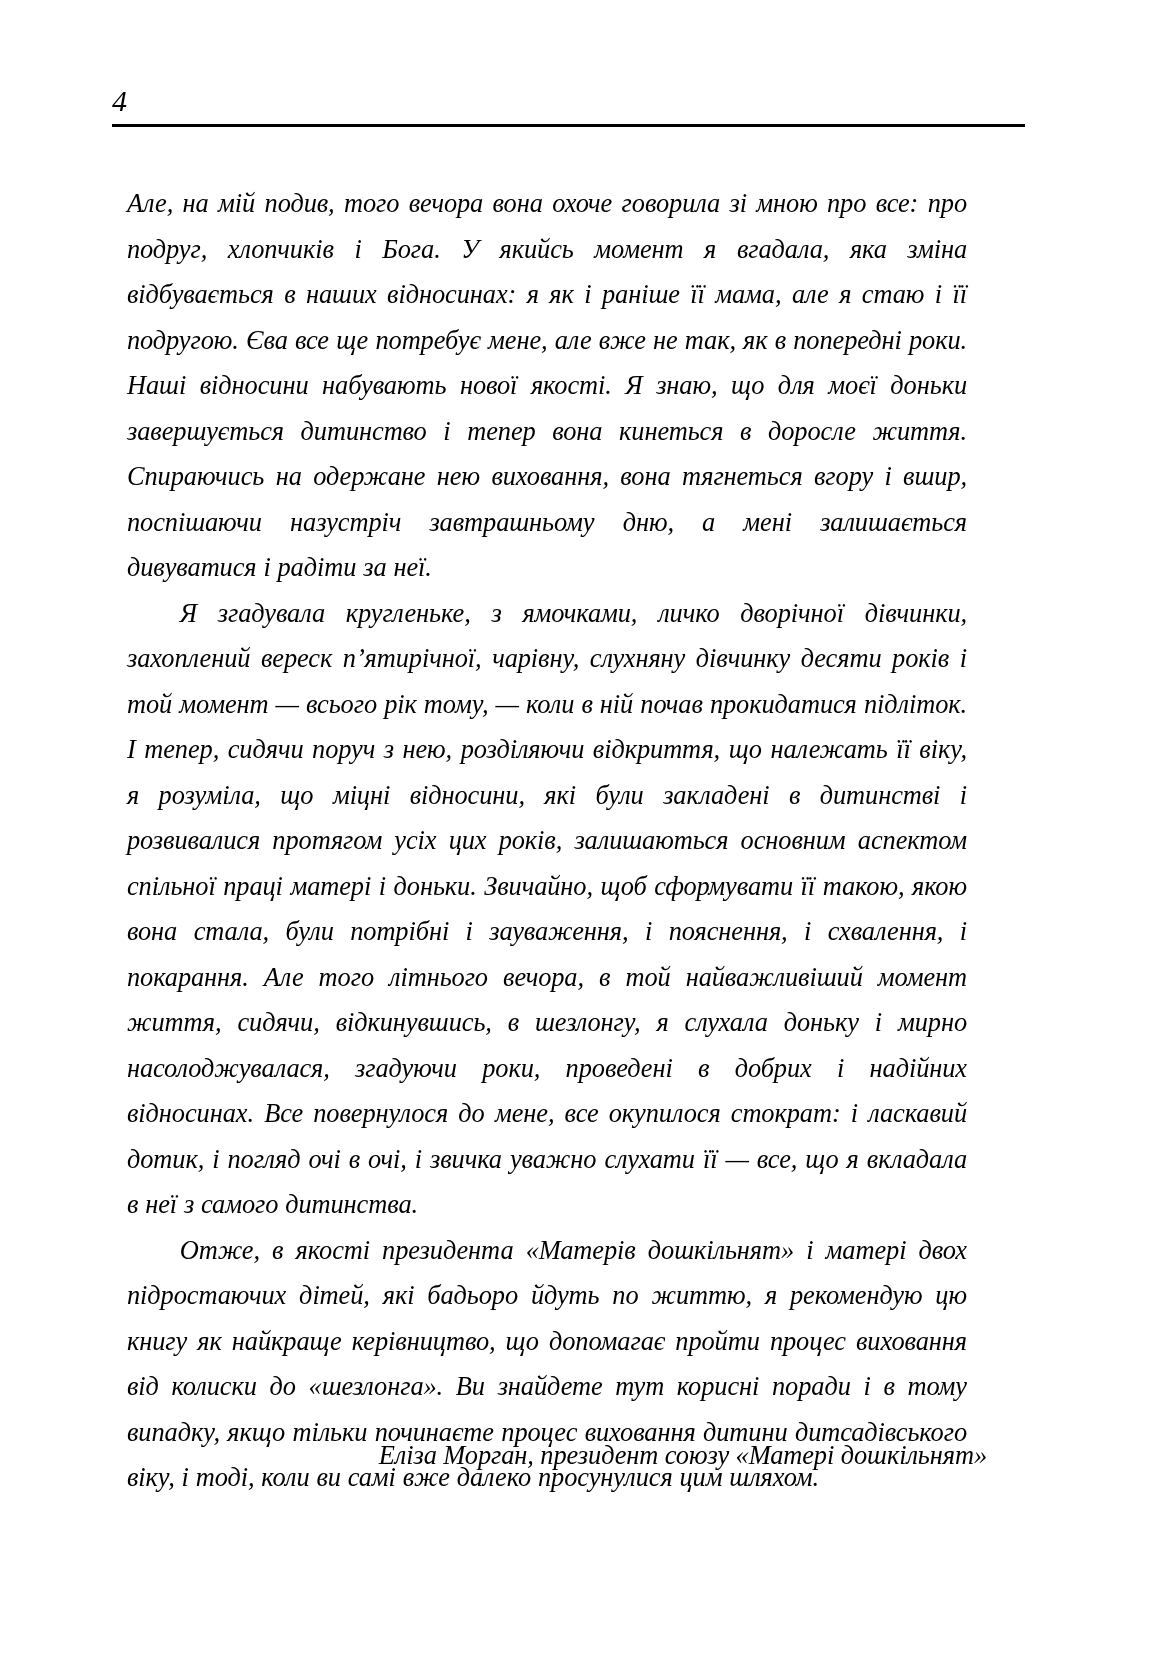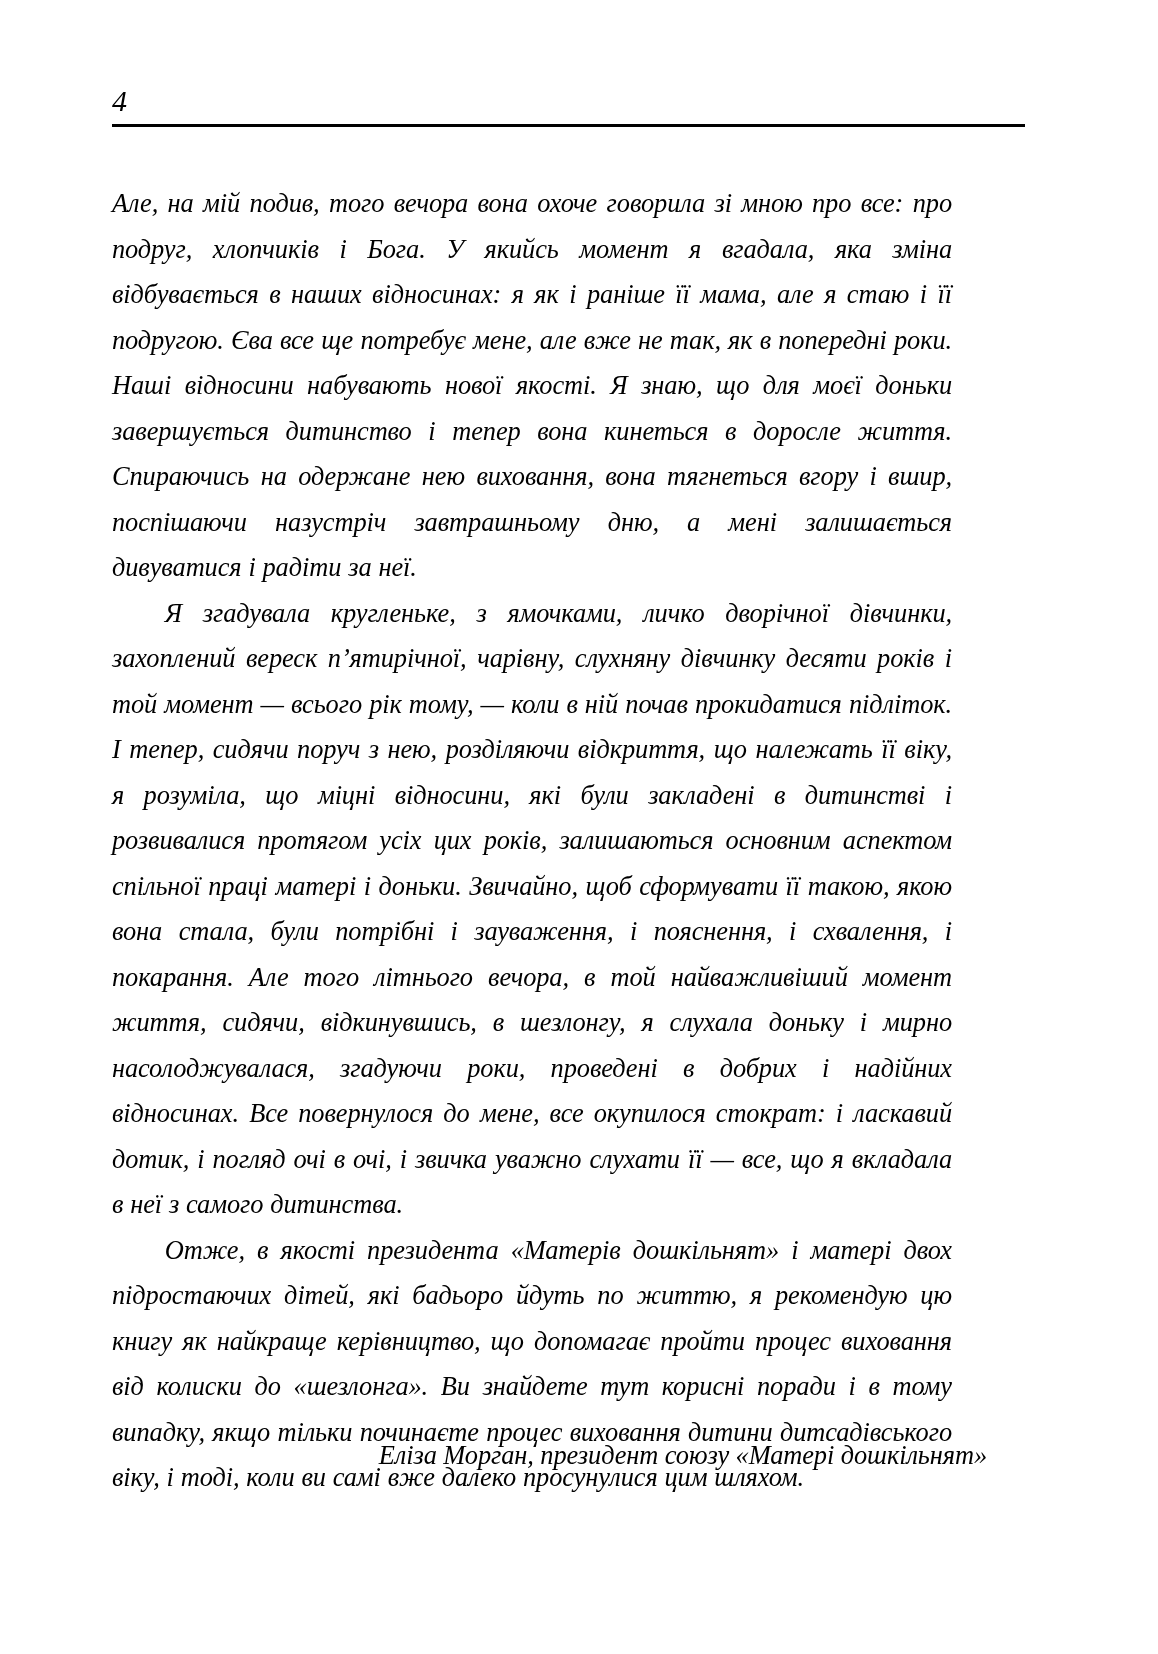--- a/index.html
+++ b/index.html
@@ -39,21 +39,21 @@
   .header-rule {
     margin-top: 8px;
     width: 913px;
     height: 3px;
     background: #000000;
   }
 
   
   .textblock {
     position: absolute;
-    left: 112px;
+    left: 127px;
     top: 180px;
     width: 875px;
   }
 
   .para {
     margin: 0;
     font-style: italic;
     font-size: 27.5px;
     line-height: 45.5px;
     text-align: justify;

